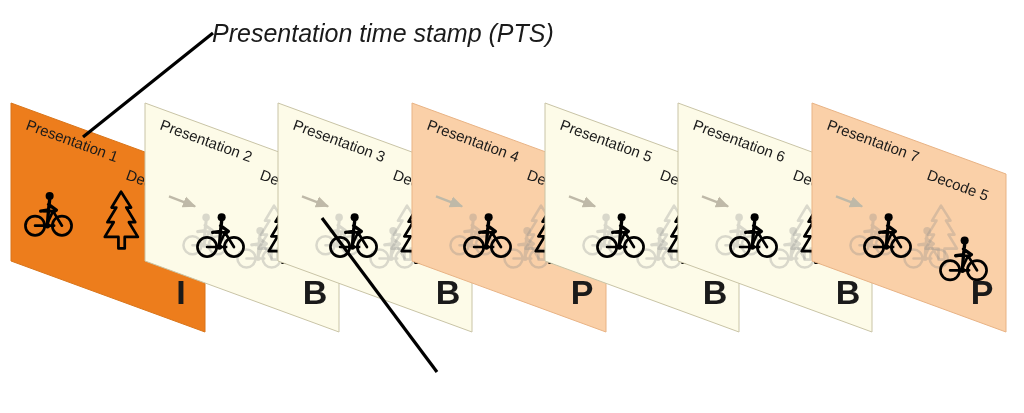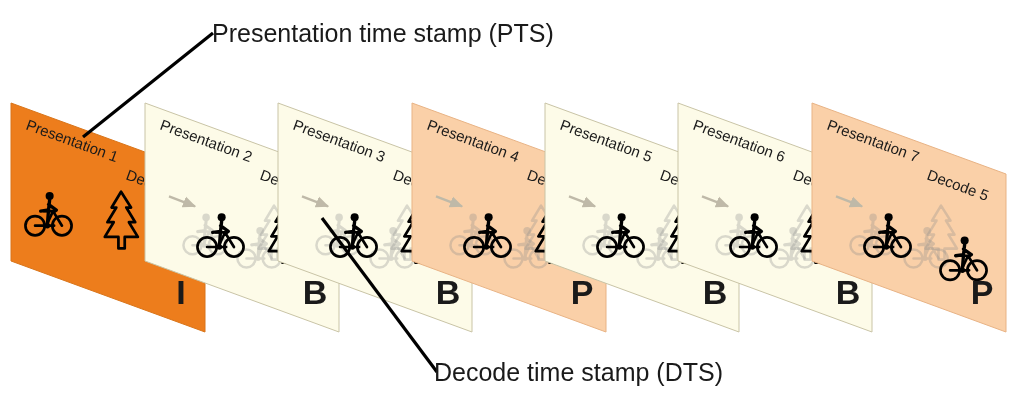--- a/index.html
+++ b/index.html
@@ -25,20 +25,21 @@
     width: 1024px;
     height: 413px;
   }
   .callout-label {
     position: absolute;
     font-family: "Liberation Sans", sans-serif;
     font-size: 25px;
     color: #1a1a1a;
     white-space: nowrap;
     letter-spacing: 0px;
+    font-style: italic;
   }
   #pts-label { left: 212px; top: 19px; }
   #dts-label { left: 434px; top: 358px; }
   .frame-text {
     font-family: "Liberation Sans", sans-serif;
     fill: #1a1a1a;
   }
   .pres-text { font-size: 15px; }
   .dec-text  { font-size: 15px; }
   .type-text { font-size: 34px; font-weight: bold; }
@@ -169,15 +170,14 @@
           <text x="982" y="304" text-anchor="middle" class="frame-text type-text">P</text>
         </g>
       </g>
 
     <line x1="213" y1="33" x2="83" y2="137" stroke="#000000" stroke-width="3.2"></line>
     <line x1="322" y1="218" x2="437" y2="372" stroke="#000000" stroke-width="3.2"></line>
   </svg>
 
   <div class="callout-label" id="pts-label">Presentation time stamp (PTS)</div>
 
-  <div class="callout-label" id="dts-label">Decode time stamp (DTS)</div>
 
 </div>
 
 </body></html>

